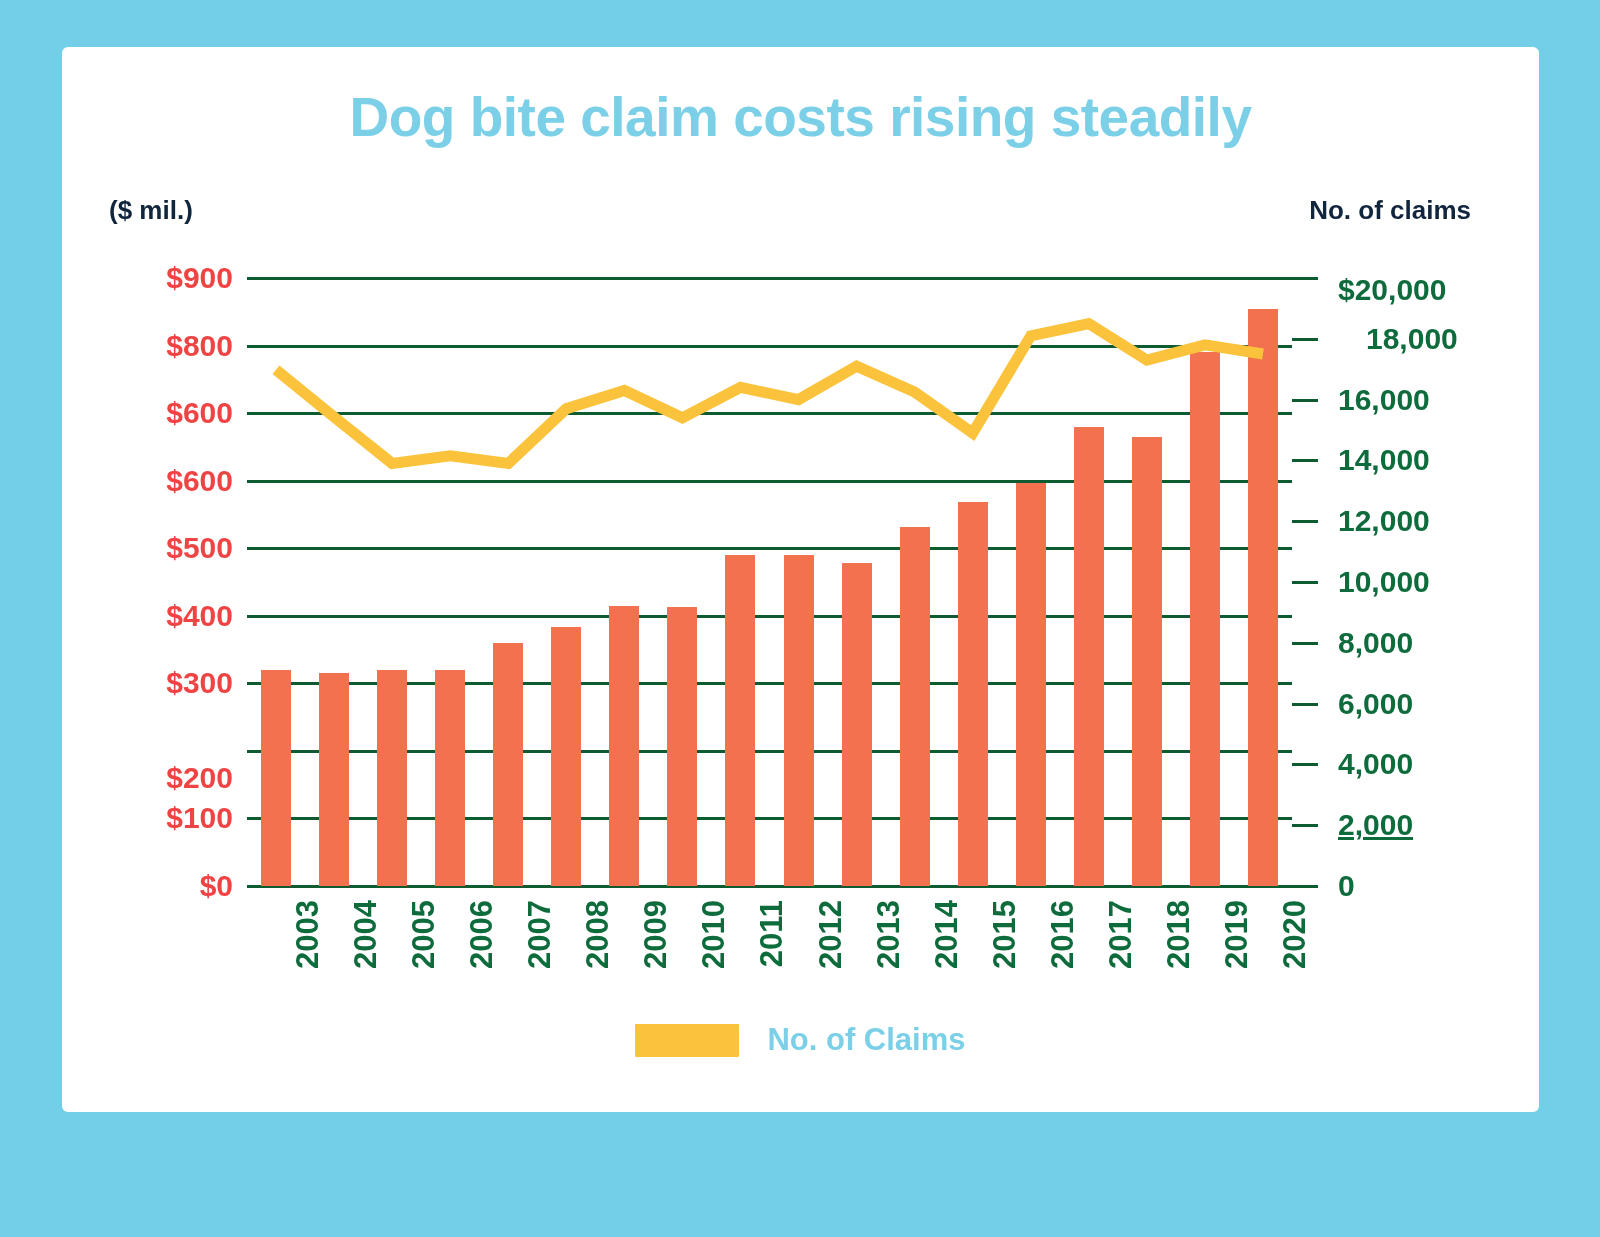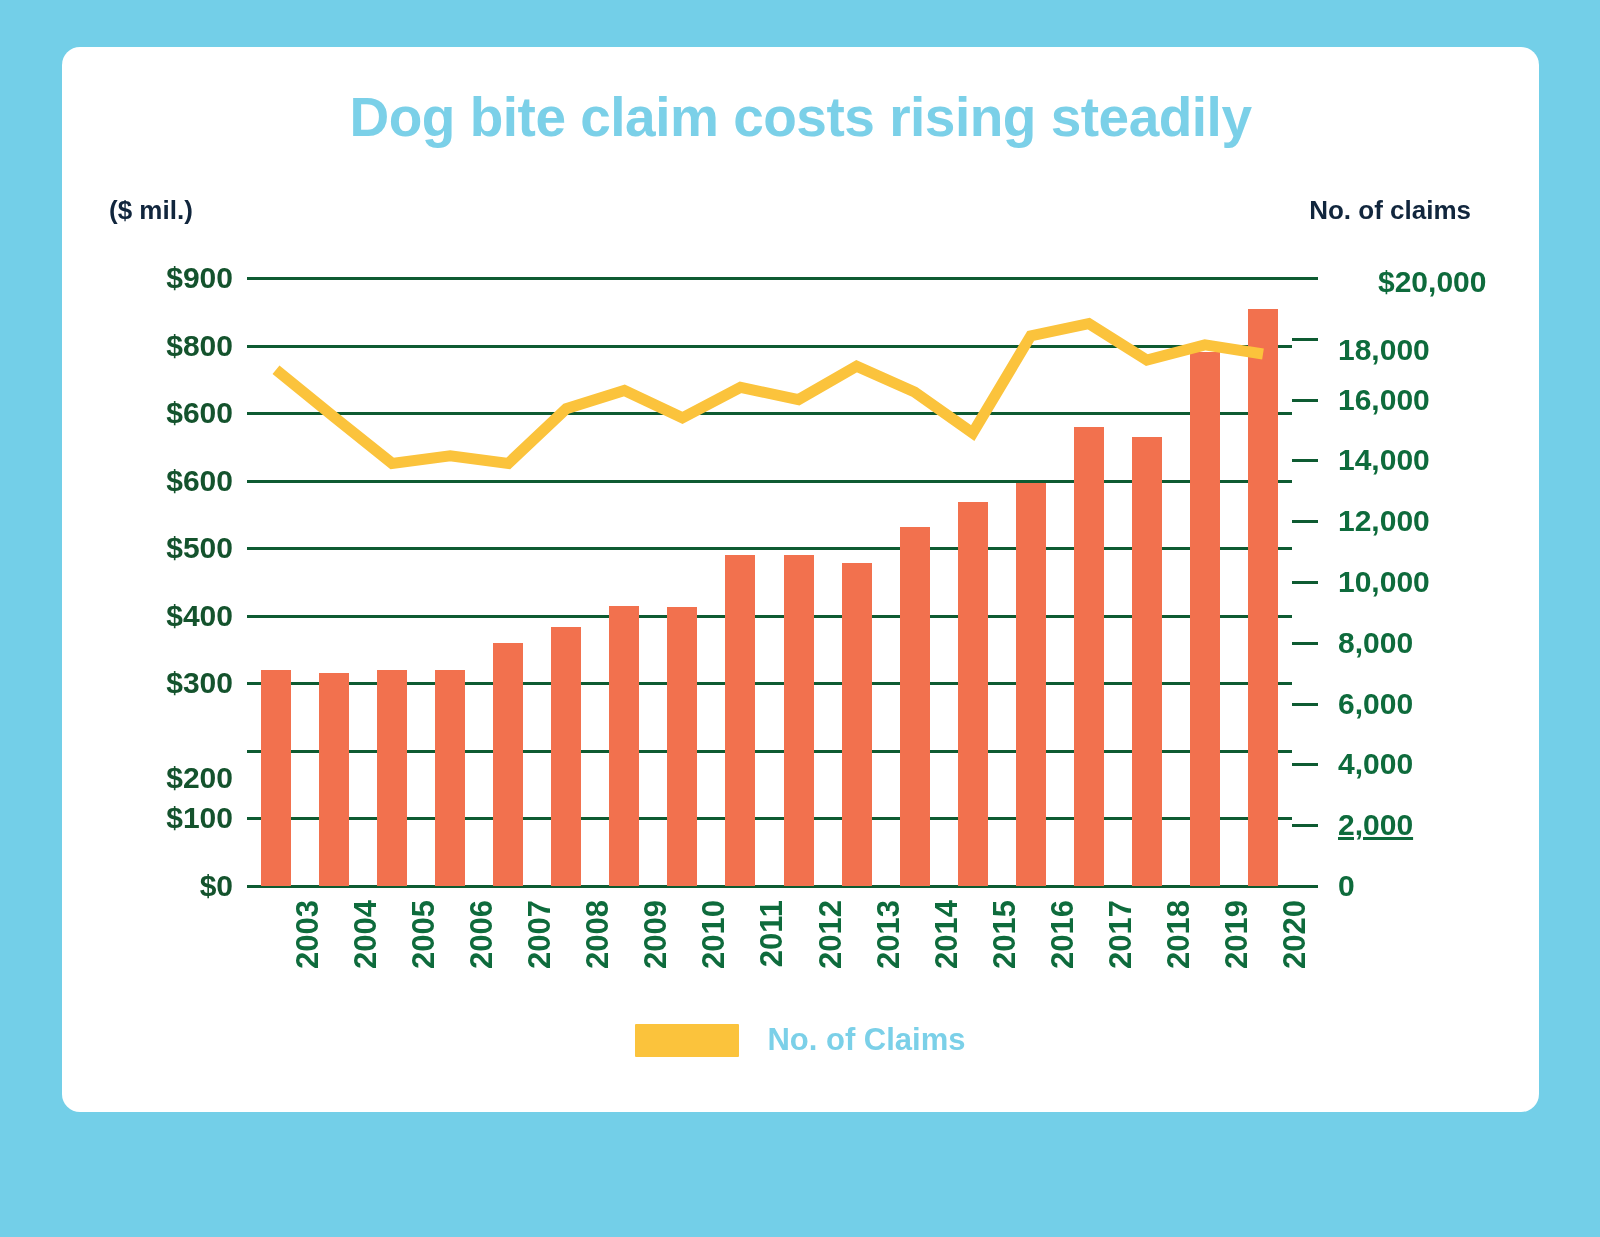--- a/index.html
+++ b/index.html
@@ -20,21 +20,21 @@
     height: 1237px;
   }
 
   .card {
     position: absolute;
     left: 62px;
     top: 47px;
     width: 1477px;
     height: 1065px;
     background: #ffffff;
-    border-radius: 18px;
+    border-radius: 6px;
   }
 
   .chart-title {
     position: absolute;
     left: 0;
     top: 38px;
     width: 1477px;
     text-align: center;
     font-size: 55px;
     font-weight: 800;
@@ -67,21 +67,21 @@
     height: 3px;
     background: #0e5b32;
   }
 
   .ytick-left {
     position: absolute;
     right: calc(100% + 14px);
     transform: translateY(-50%);
     font-size: 30px;
     font-weight: 800;
-    color: #14532d;
+    color: #ef4444;
     white-space: nowrap;
     text-align: right;
   }
 
   .ytick-right {
     position: absolute;
     left: calc(100% + 46px);
     transform: translateY(-50%);
     font-size: 30px;
     font-weight: 800;
@@ -216,23 +216,23 @@
           <div class="ytick-right" style="top: 364.8px;">8,000</div>
           <div class="rtick-mark" style="top: 364.8px;"></div>
           <div class="ytick-right" style="top: 304px;">10,000</div>
           <div class="rtick-mark" style="top: 304px;"></div>
           <div class="ytick-right" style="top: 243.2px;">12,000</div>
           <div class="rtick-mark" style="top: 243.2px;"></div>
           <div class="ytick-right" style="top: 182.4px;">14,000</div>
           <div class="rtick-mark" style="top: 182.4px;"></div>
           <div class="ytick-right" style="top: 121.6px;">16,000</div>
           <div class="rtick-mark" style="top: 121.6px;"></div>
-          <div class="ytick-right" style="top: 72px;">18,000</div>
+          <div class="ytick-right" style="top: 61px; margin-left: 28px;">18,000</div>
           <div class="rtick-mark" style="top: 60.8px;"></div>
-          <div class="ytick-right" style="top: 4px; margin-left: 40px;">$20,000</div>
+          <div class="ytick-right" style="top: 12px;">$20,000</div>
           <div class="rtick-mark" style="top: 0px;"></div>
         </div>
       <div class="bars" id="bars">
           <div class="bar" style="left: 14.0278px; width: 30px; height: 216.178px; background: rgb(242, 113, 78);"></div>
           <div class="bar" style="left: 72.0833px; width: 30px; height: 212.8px; background: rgb(242, 113, 78);"></div>
           <div class="bar" style="left: 130.139px; width: 30px; height: 216.178px; background: rgb(242, 113, 78);"></div>
           <div class="bar" style="left: 188.194px; width: 30px; height: 216.178px; background: rgb(242, 113, 78);"></div>
           <div class="bar" style="left: 246.25px; width: 30px; height: 243.2px; background: rgb(242, 113, 78);"></div>
           <div class="bar" style="left: 304.306px; width: 30px; height: 258.738px; background: rgb(242, 113, 78);"></div>
           <div class="bar" style="left: 362.361px; width: 30px; height: 279.68px; background: rgb(242, 113, 78);"></div>

